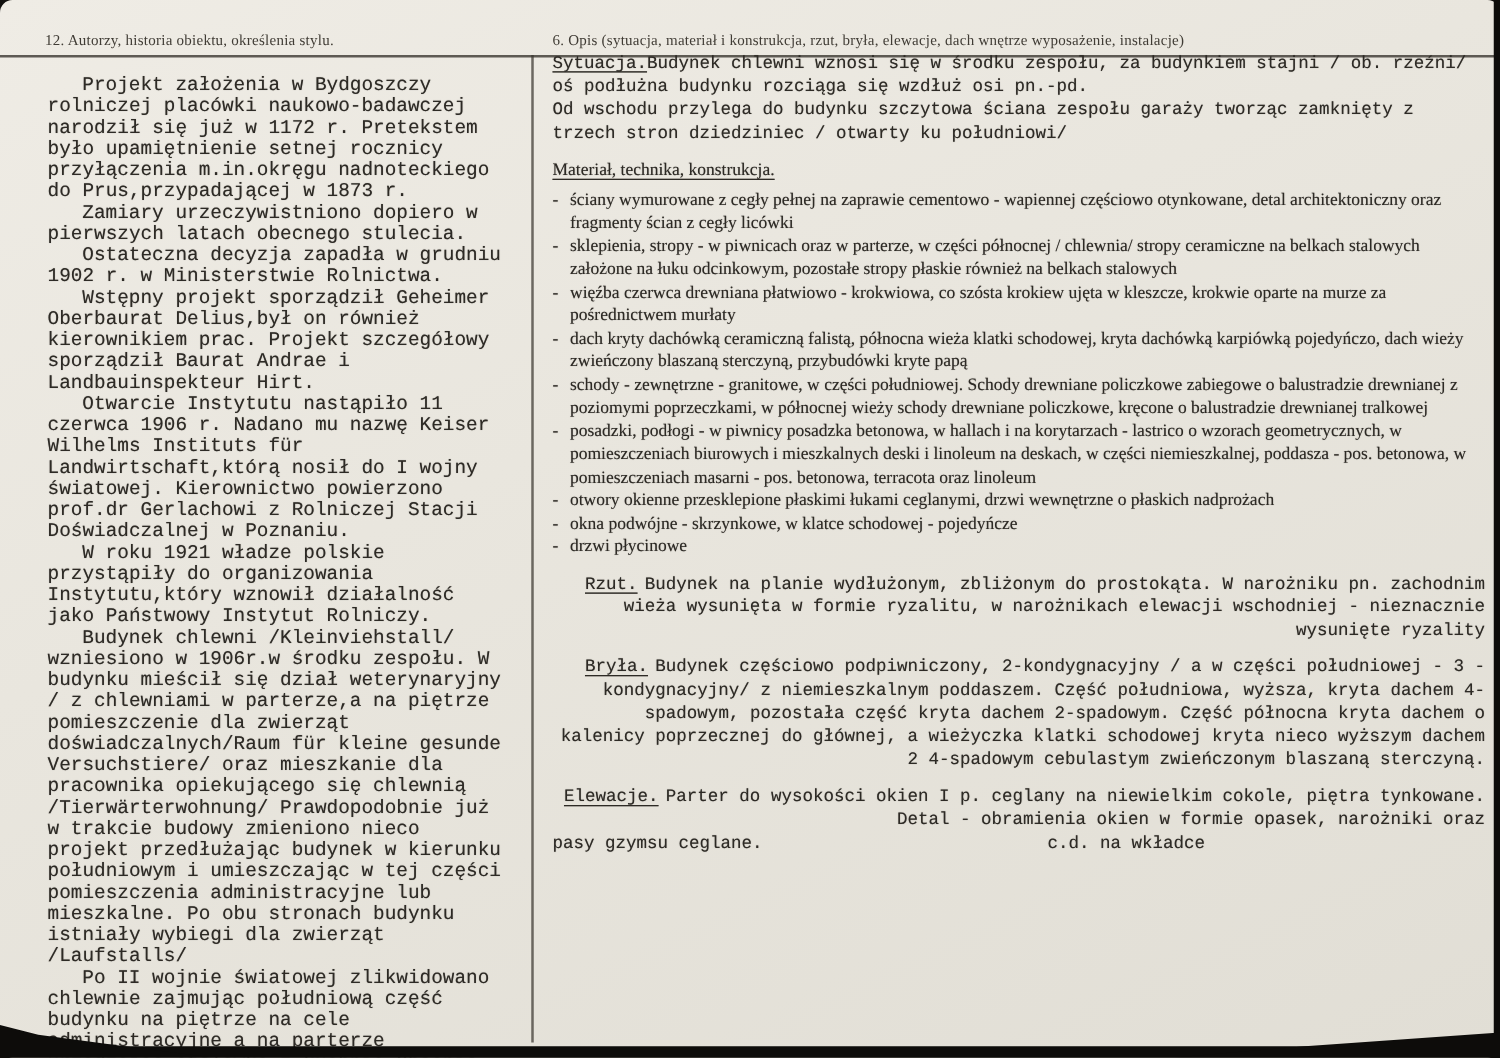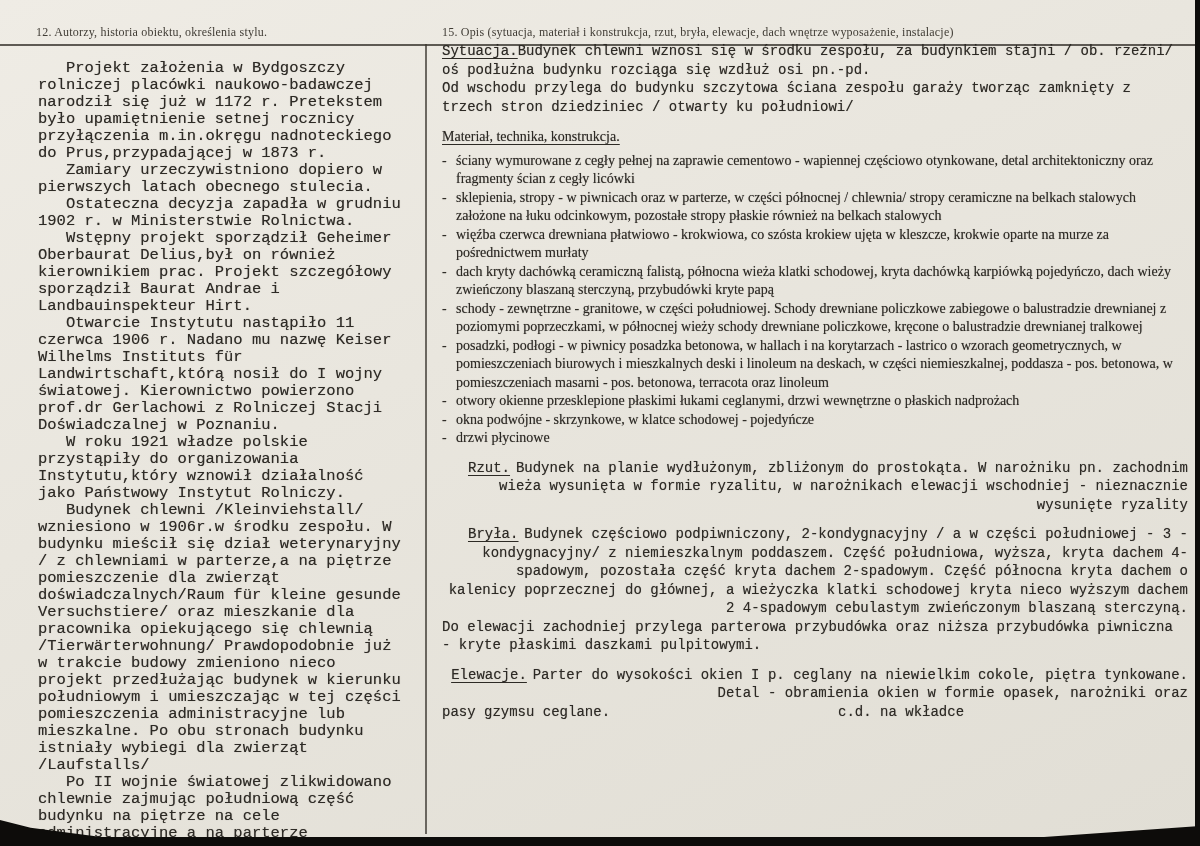--- a/index.html
+++ b/index.html
@@ -1,21 +1,21 @@
 <!DOCTYPE html>
 <html><head>
 <meta charset="utf-8">
 <style>
   html,body{margin:0;padding:0;}
   body{
     width:1200px;height:846px;position:relative;overflow:hidden;
     background:#12110f;
     font-family:"Liberation Mono","DejaVu Sans Mono",monospace;
   }
-  .paper{position:absolute;inset:0;background:linear-gradient(155deg,#efece5 0%,#e9e6de 40%,#e1ded5 100%);}
+  .paper{position:absolute;inset:0;background:linear-gradient(155deg,#efece5 0%,#e9e6de 40%,#e1ded5 100%);border-radius:10px;}
   .top-rule{position:absolute;left:0;top:44px;width:100%;height:2px;background:#3a362f;opacity:.8;}
   .divider{position:absolute;left:425px;top:44px;bottom:12px;width:2px;background:#3a362f;opacity:.72;}
   .form-label{position:absolute;top:25px;font-family:"Liberation Serif",serif;font-size:12px;color:#403c35;white-space:nowrap;letter-spacing:.2px;}
   .label-left{left:36px;}
   .label-right{left:442px;}
   .col{position:absolute;color:#2d2a25;text-shadow:0 0 .7px rgba(45,42,37,.5);}
   .col-left{left:38px;top:60px;width:372px;font-size:15.5px;line-height:17px;}
   .col-right{left:442px;top:42px;width:746px;font-size:14px;line-height:18.5px;}
   p{margin:0;}
   .para-indent{text-indent:3ch;}
@@ -30,21 +30,21 @@
   .edge-bl{position:absolute;left:0;bottom:0;width:170px;height:26px;background:#0d0c0a;clip-path:polygon(0 0,18% 30%,55% 62%,100% 100%,0 100%);}
   .edge-br{position:absolute;right:0;bottom:0;width:260px;height:20px;background:#0d0c0a;clip-path:polygon(100% 0,100% 100%,0 100%,40% 55%);}
   .edge-right{position:absolute;right:0;top:0;width:5px;height:100%;background:#0d0c0a;}
 </style>
 </head>
 <body>
 
 <div class="paper">
 
   <div class="form-label label-left">12. Autorzy, historia obiektu, określenia stylu.</div>
-  <div class="form-label label-right">15. Opis (sytuacja, materiał i konstrukcja, rzut, bryła, elewacje, dach wnętrze wyposażenie, instalacje)</div>
+  <div class="form-label label-right">6. Opis (sytuacja, materiał i konstrukcja, rzut, bryła, elewacje, dach wnętrze wyposażenie, instalacje)</div>
 
   <div class="top-rule"></div>
   <div class="divider"></div>
 
   <div class="col col-left">
     <p class="para-indent">Projekt założenia w Bydgoszczy rolniczej placówki naukowo-badawczej narodził się już w 1172 r. Pretekstem było upamiętnienie setnej rocznicy przyłączenia m.in.okręgu nadnoteckiego do Prus,przypadającej w 1873 r.</p>
     <p class="para-indent">Zamiary urzeczywistniono dopiero w pierwszych latach obecnego stulecia.</p>
     <p class="para-indent">Ostateczna decyzja zapadła w grudniu 1902 r. w Ministerstwie Rolnictwa.</p>
     <p class="para-indent">Wstępny projekt sporządził Geheimer Oberbaurat Delius,był on również kierownikiem prac. Projekt szczegółowy sporządził Baurat Andrae i Landbauinspekteur Hirt.</p>
     <p class="para-indent">Otwarcie Instytutu nastąpiło 11 czerwca 1906 r. Nadano mu nazwę Keiser Wilhelms Instituts für Landwirtschaft,którą nosił do I wojny światowej. Kierownictwo powierzono prof.dr Gerlachowi z Rolniczej Stacji Doświadczalnej w Poznaniu.</p>
@@ -68,21 +68,20 @@
       <div class="bullet"><span class="dash">-</span><span>schody - zewnętrzne - granitowe, w części południowej. Schody drewniane policzkowe zabiegowe o balustradzie drewnianej z poziomymi poprzeczkami, w północnej wieży schody drewniane policzkowe, kręcone o balustradzie drewnianej tralkowej</span></div>
       <div class="bullet"><span class="dash">-</span><span>posadzki, podłogi - w piwnicy posadzka betonowa, w hallach i na korytarzach - lastrico o wzorach geometrycznych, w pomieszczeniach biurowych i mieszkalnych deski i linoleum na deskach, w części niemieszkalnej, poddasza - pos. betonowa, w pomieszczeniach masarni - pos. betonowa, terracota oraz linoleum</span></div>
       <div class="bullet"><span class="dash">-</span><span>otwory okienne przesklepione płaskimi łukami ceglanymi, drzwi wewnętrzne o płaskich nadprożach</span></div>
       <div class="bullet"><span class="dash">-</span><span>okna podwójne - skrzynkowe, w klatce schodowej - pojedyńcze</span></div>
       <div class="bullet"><span class="dash">-</span><span>drzwi płycinowe</span></div>
     </div>
 
     <p class="mt"><span class="lead lead-sp">Rzut.</span><span>Budynek na planie wydłużonym, zbliżonym do prostokąta. W narożniku pn. zachodnim wieża wysunięta w formie ryzalitu, w narożnikach elewacji wschodniej - nieznacznie wysunięte ryzality</span></p>
 
     <p class="mt"><span class="lead lead-sp">Bryła.</span><span>Budynek częściowo podpiwniczony, 2-kondygnacyjny / a w części południowej - 3 - kondygnacyjny/ z niemieszkalnym poddaszem. Część południowa, wyższa, kryta dachem 4-spadowym, pozostała część kryta dachem 2-spadowym. Część północna kryta dachem o kalenicy poprzecznej do głównej, a wieżyczka klatki schodowej kryta nieco wyższym dachem 2 4-spadowym cebulastym zwieńczonym blaszaną sterczyną.</span></p>
-    <p>Do elewacji zachodniej przylega parterowa przybudówka oraz niższa przybudówka piwniczna - kryte płaskimi daszkami pulpitowymi.</p>
 
     <p class="mt"><span class="lead lead-sp">Elewacje.</span><span>Parter do wysokości okien I p. ceglany na niewielkim cokole, piętra tynkowane. Detal - obramienia okien w formie opasek, narożniki oraz</span></p>
     <p><span>pasy gzymsu ceglane.</span><span class="cd-right">c.d. na wkładce</span></p>
   </div>
 
   <div class="edge-right"></div>
   <div class="edge-bottom"></div>
   <div class="edge-bl"></div>
   <div class="edge-br"></div>
 

